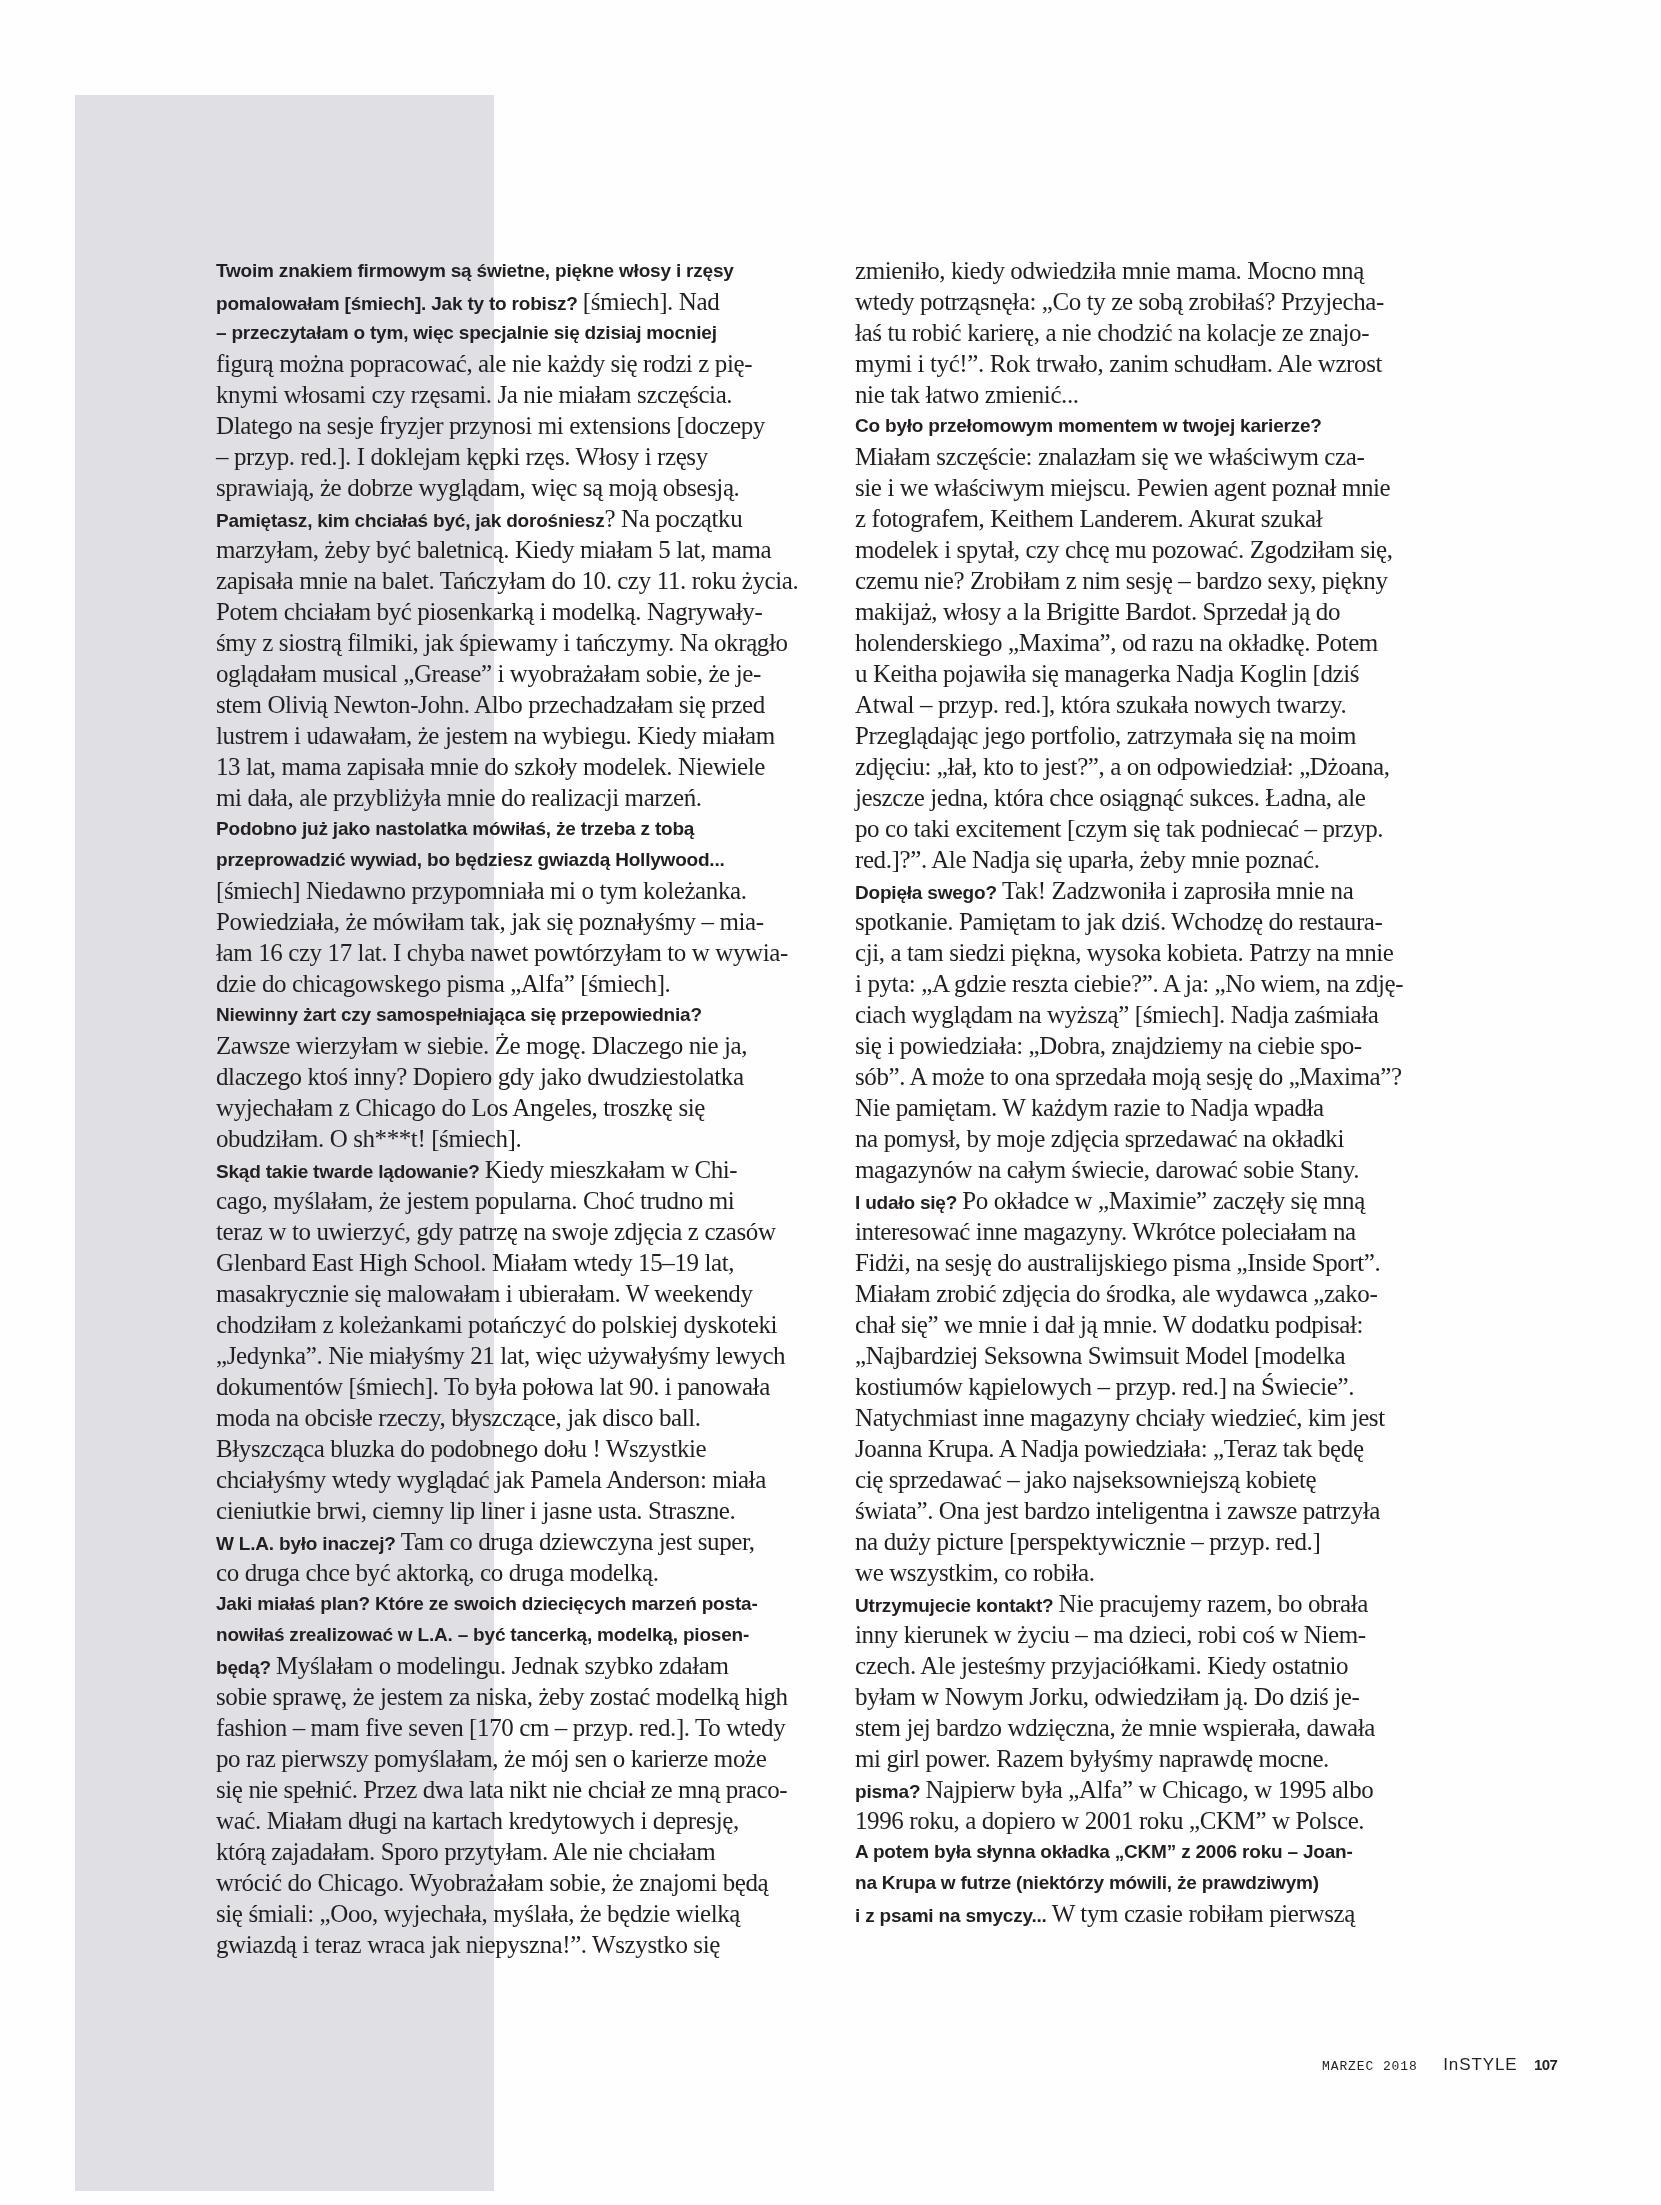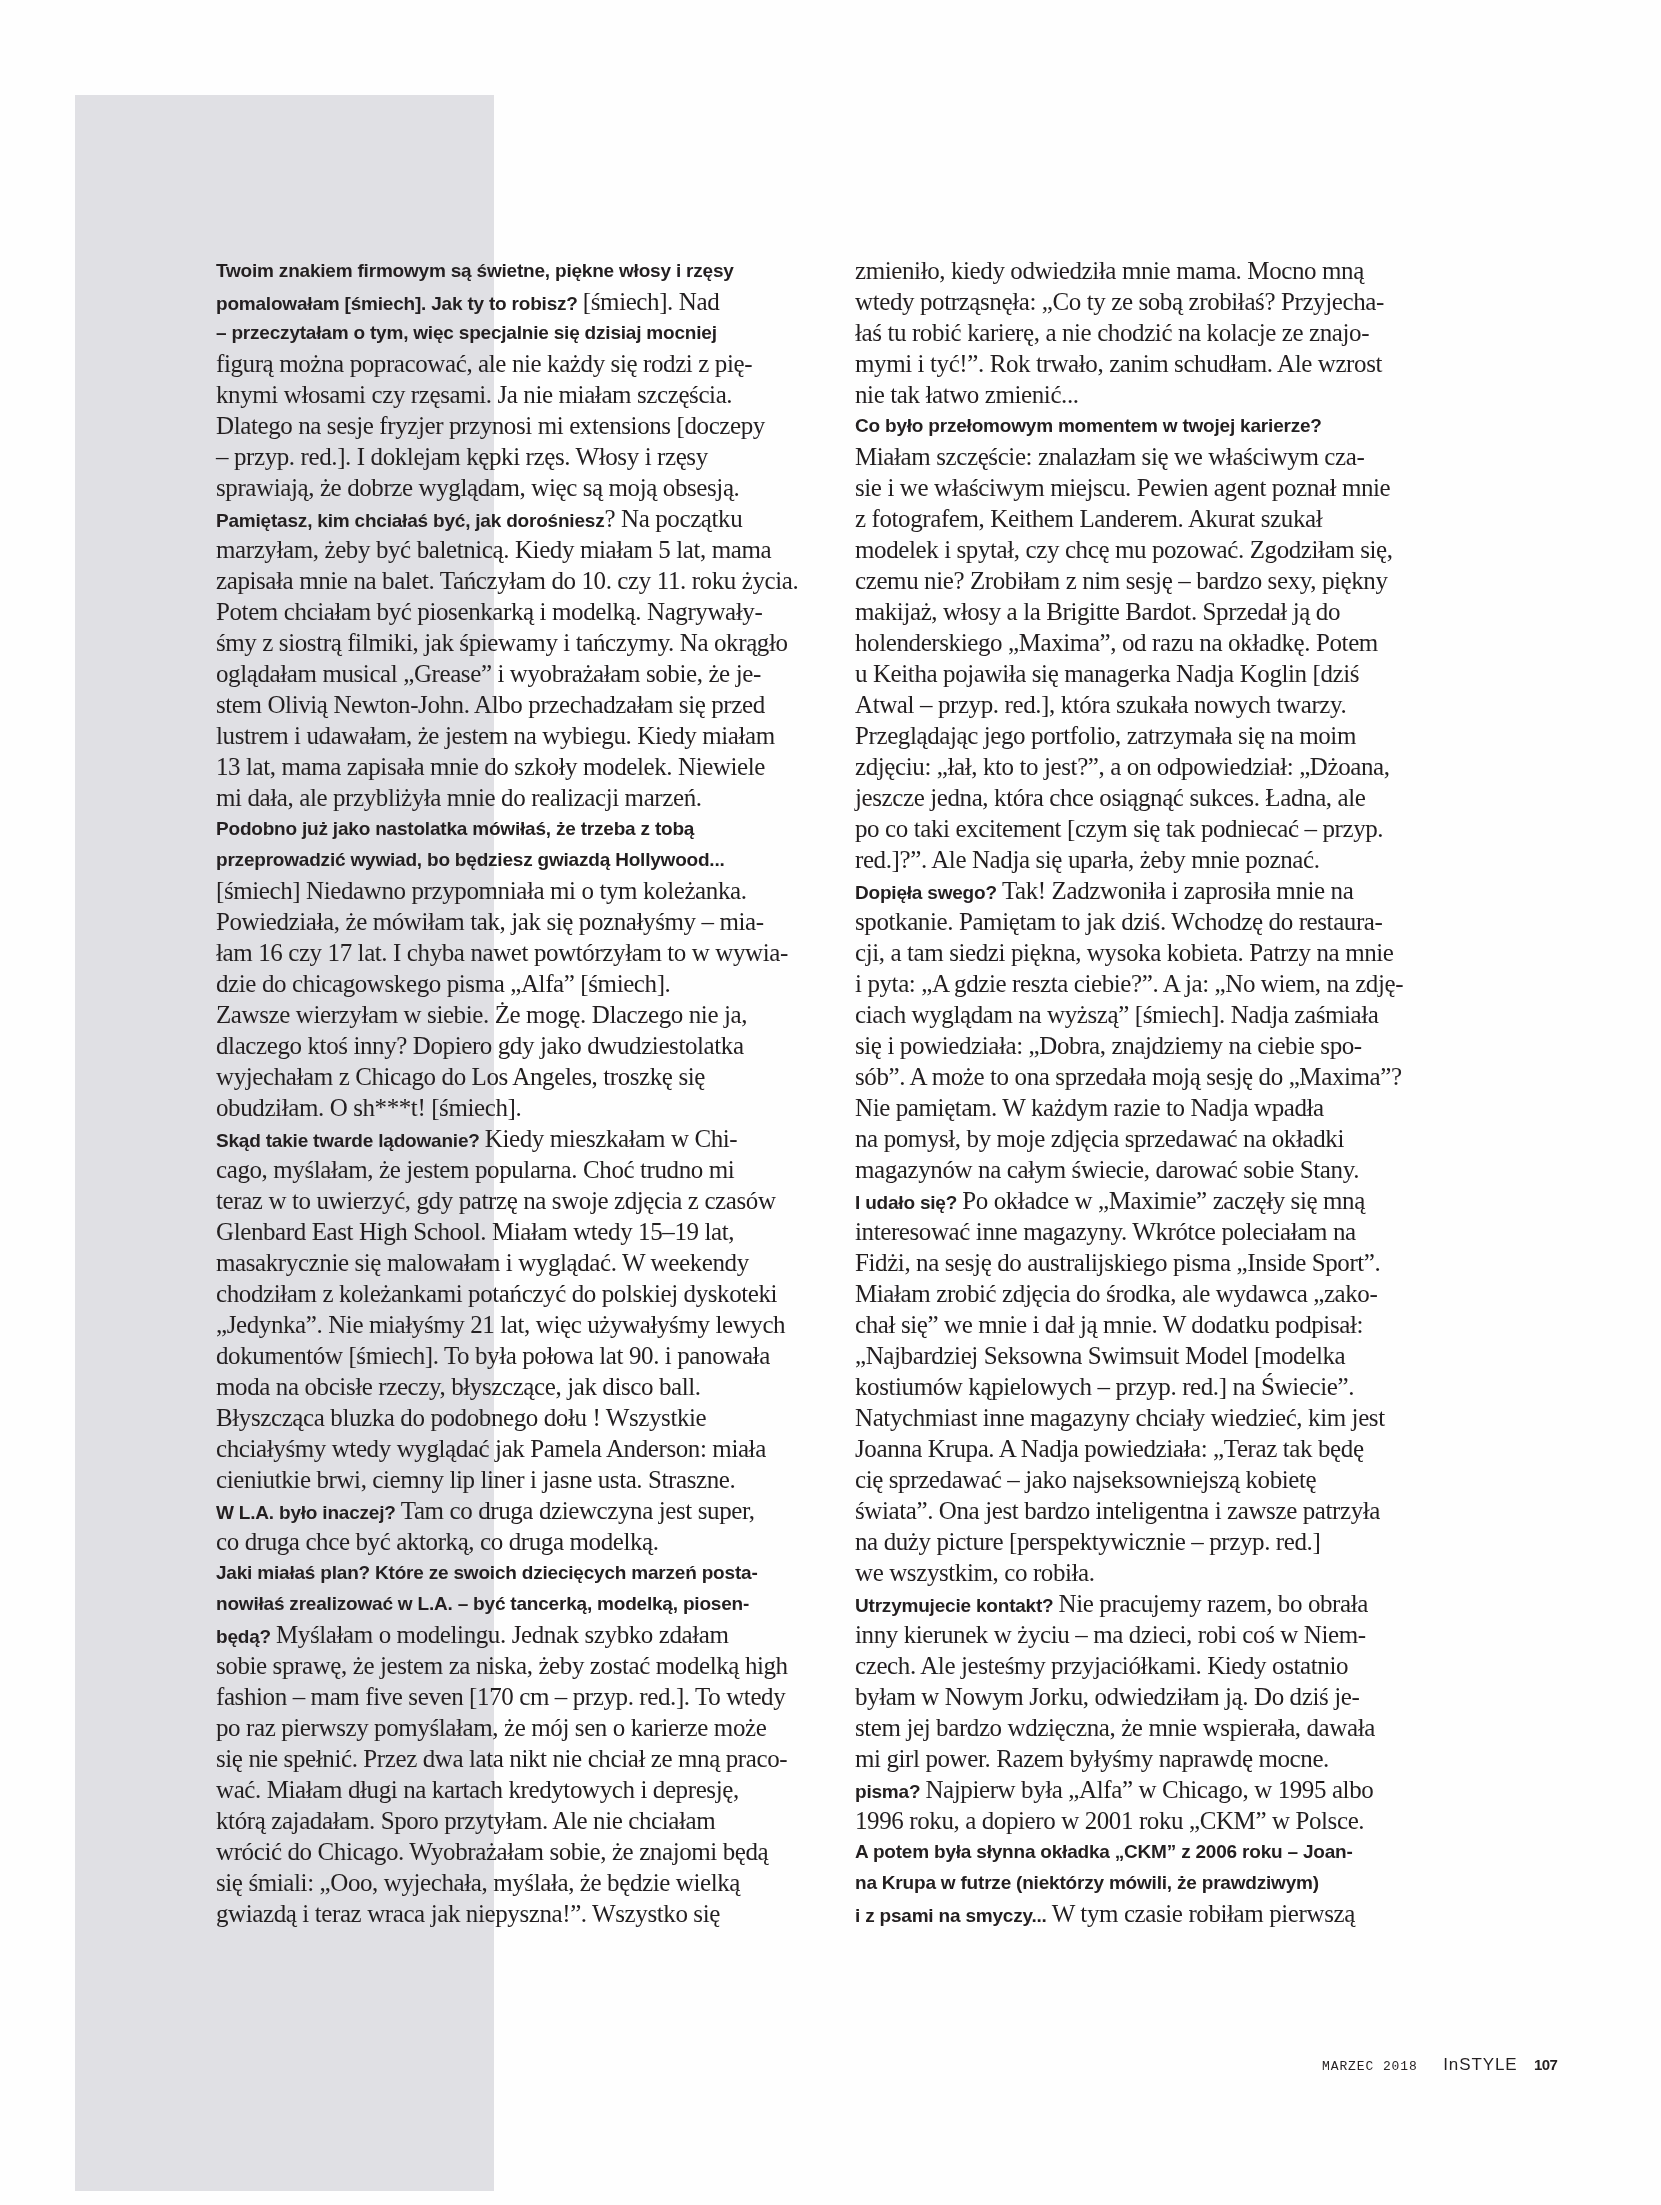--- a/index.html
+++ b/index.html
@@ -45,29 +45,30 @@
       <span class="line"><span class="seg-r">stem Olivią Newton-John. Albo przechadzałam się przed</span></span>
       <span class="line"><span class="seg-r">lustrem i udawałam, że jestem na wybiegu. Kiedy miałam</span></span>
       <span class="line"><span class="seg-r">13 lat, mama zapisała mnie do szkoły modelek. Niewiele</span></span>
       <span class="line"><span class="seg-r">mi dała, ale przybliżyła mnie do realizacji marzeń.</span></span>
       <span class="line"><span class="seg-b">Podobno już jako nastolatka mówiłaś, że trzeba z tobą</span></span>
       <span class="line"><span class="seg-b">przeprowadzić wywiad, bo będziesz gwiazdą Hollywood...</span></span>
       <span class="line"><span class="seg-r">[śmiech] Niedawno przypomniała mi o tym koleżanka.</span></span>
       <span class="line"><span class="seg-r">Powiedziała, że mówiłam tak, jak się poznałyśmy – mia-</span></span>
       <span class="line"><span class="seg-r">łam 16 czy 17 lat. I chyba nawet powtórzyłam to w wywia-</span></span>
       <span class="line"><span class="seg-r">dzie do chicagowskego pisma „Alfa” [śmiech].</span></span>
+      <span class="line"><span class="seg-b">Niewinny żart czy samospełniająca się przepowiednia?</span></span>
       <span class="line"><span class="seg-r">Zawsze wierzyłam w siebie. Że mogę. Dlaczego nie ja,</span></span>
       <span class="line"><span class="seg-r">dlaczego ktoś inny? Dopiero gdy jako dwudziestolatka</span></span>
       <span class="line"><span class="seg-r">wyjechałam z Chicago do Los Angeles, troszkę się</span></span>
       <span class="line"><span class="seg-r">obudziłam. O sh***t! [śmiech].</span></span>
       <span class="line"><span class="seg-b">Skąd takie twarde lądowanie? </span><span class="seg-r">Kiedy mieszkałam w Chi-</span></span>
       <span class="line"><span class="seg-r">cago, myślałam, że jestem popularna. Choć trudno mi</span></span>
       <span class="line"><span class="seg-r">teraz w to uwierzyć, gdy patrzę na swoje zdjęcia z czasów</span></span>
       <span class="line"><span class="seg-r">Glenbard East High School. Miałam wtedy 15–19 lat,</span></span>
-      <span class="line"><span class="seg-r">masakrycznie się malowałam i wyglądać. W weekendy</span></span>
+      <span class="line"><span class="seg-r">masakrycznie się malowałam i ubierałam. W weekendy</span></span>
       <span class="line"><span class="seg-r">chodziłam z koleżankami potańczyć do polskiej dyskoteki</span></span>
       <span class="line"><span class="seg-r">„Jedynka”. Nie miałyśmy 21 lat, więc używałyśmy lewych</span></span>
       <span class="line"><span class="seg-r">dokumentów [śmiech]. To była połowa lat 90. i panowała</span></span>
       <span class="line"><span class="seg-r">moda na obcisłe rzeczy, błyszczące, jak disco ball.</span></span>
       <span class="line"><span class="seg-r">Błyszcząca bluzka do podobnego dołu ! Wszystkie</span></span>
       <span class="line"><span class="seg-r">chciałyśmy wtedy wyglądać jak Pamela Anderson: miała</span></span>
       <span class="line"><span class="seg-r">cieniutkie brwi, ciemny lip liner i jasne usta. Straszne.</span></span>
       <span class="line"><span class="seg-b">W L.A. było inaczej? </span><span class="seg-r">Tam co druga dziewczyna jest super,</span></span>
       <span class="line"><span class="seg-r">co druga chce być aktorką, co druga modelką.</span></span>
       <span class="line"><span class="seg-b">Jaki miałaś plan? Które ze swoich dziecięcych marzeń posta-</span></span>

